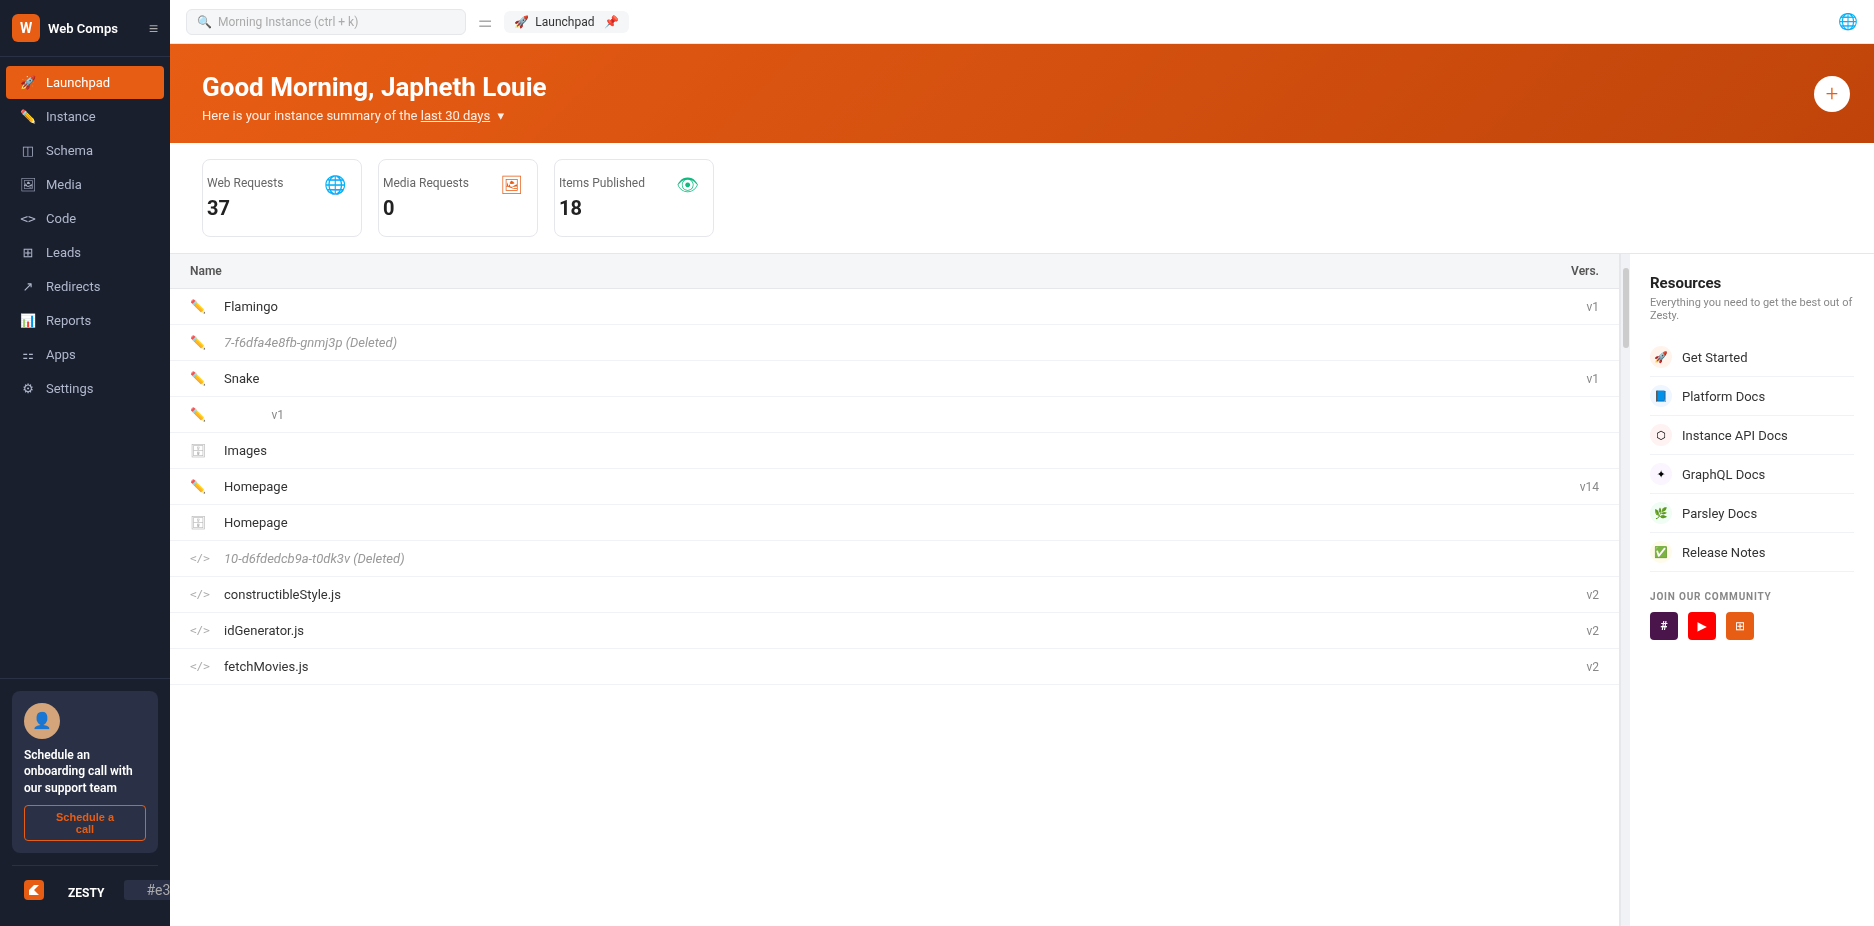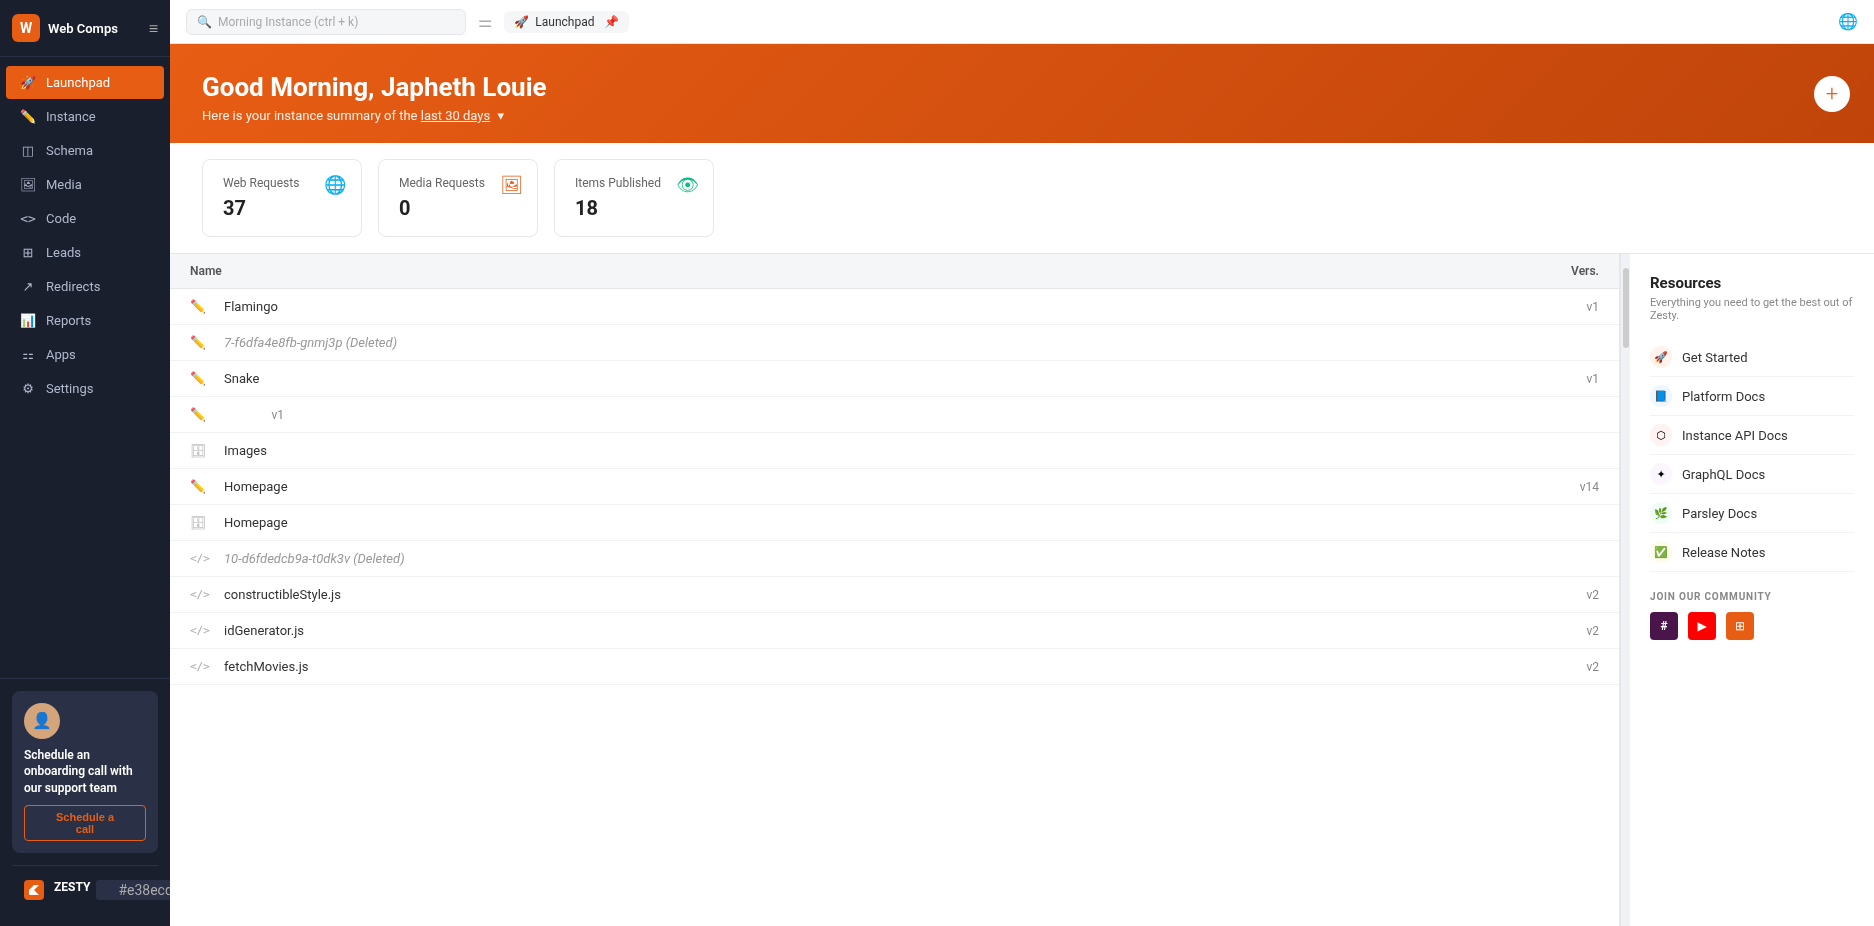--- a/index.html
+++ b/index.html
@@ -78,21 +78,21 @@
       border-radius: 4px;
       font-size: 11px;
       cursor: pointer;
       font-weight: 600;
     }
     .sidebar-footer {
       display: flex; align-items: center; justify-content: space-between;
       padding: 10px 12px;
       border-top: 1px solid #2a3045;
     }
-    .zesty-logo { display: flex; align-items: flex-start; gap: 6px; }
+    .zesty-logo { display: flex; align-items: flex-end; gap: 20px; }
     .hash-badge { background: #2a3045; color: #aaa; font-size: 14px; padding: 2px 22px; border-radius: 3px; }
     .sidebar-footer-icons { display: flex; gap: 8px; color: #aaa; font-size: 14px; }
     .power-btn { width: 28px; height: 28px; background: #3b82f6; border-radius: 50%; display: flex; align-items: center; justify-content: center; cursor: pointer; }
 
     
     .main { flex: 1; display: flex; flex-direction: column; overflow: hidden; }
 
     
     .topbar {
       background: #fff;
@@ -149,21 +149,21 @@
     .stats-row {
       display: flex; gap: 0;
       padding: 16px 32px;
       background: #fff;
       border-bottom: 1px solid #e5e7eb;
     }
     .stat-card {
       background: #fff;
       border: 1px solid #e5e7eb;
       border-radius: 8px;
-      padding: 16px 20px;
+      padding: 16px 4px;
       min-width: 160px;
       margin-right: 16px;
       position: relative;
     }
     .stat-label { font-size: 12px; color: #666; margin-bottom: 6px; }
     .stat-value { font-size: 20px; font-weight: 700; color: #222; }
     .stat-icon { position: absolute; top: 14px; right: 14px; font-size: 18px; }
 
     
     .content-area {

